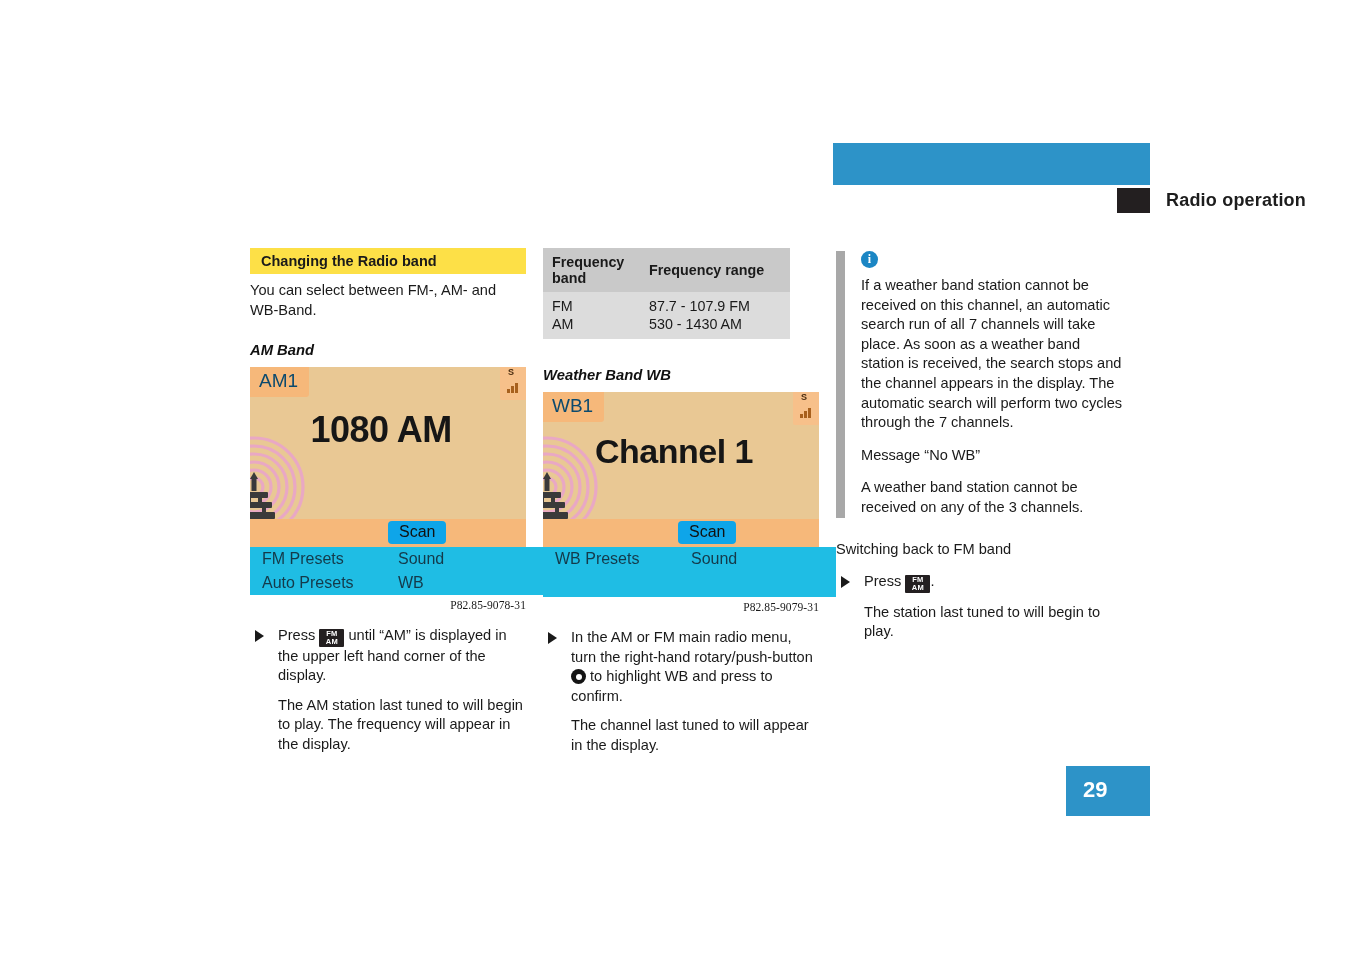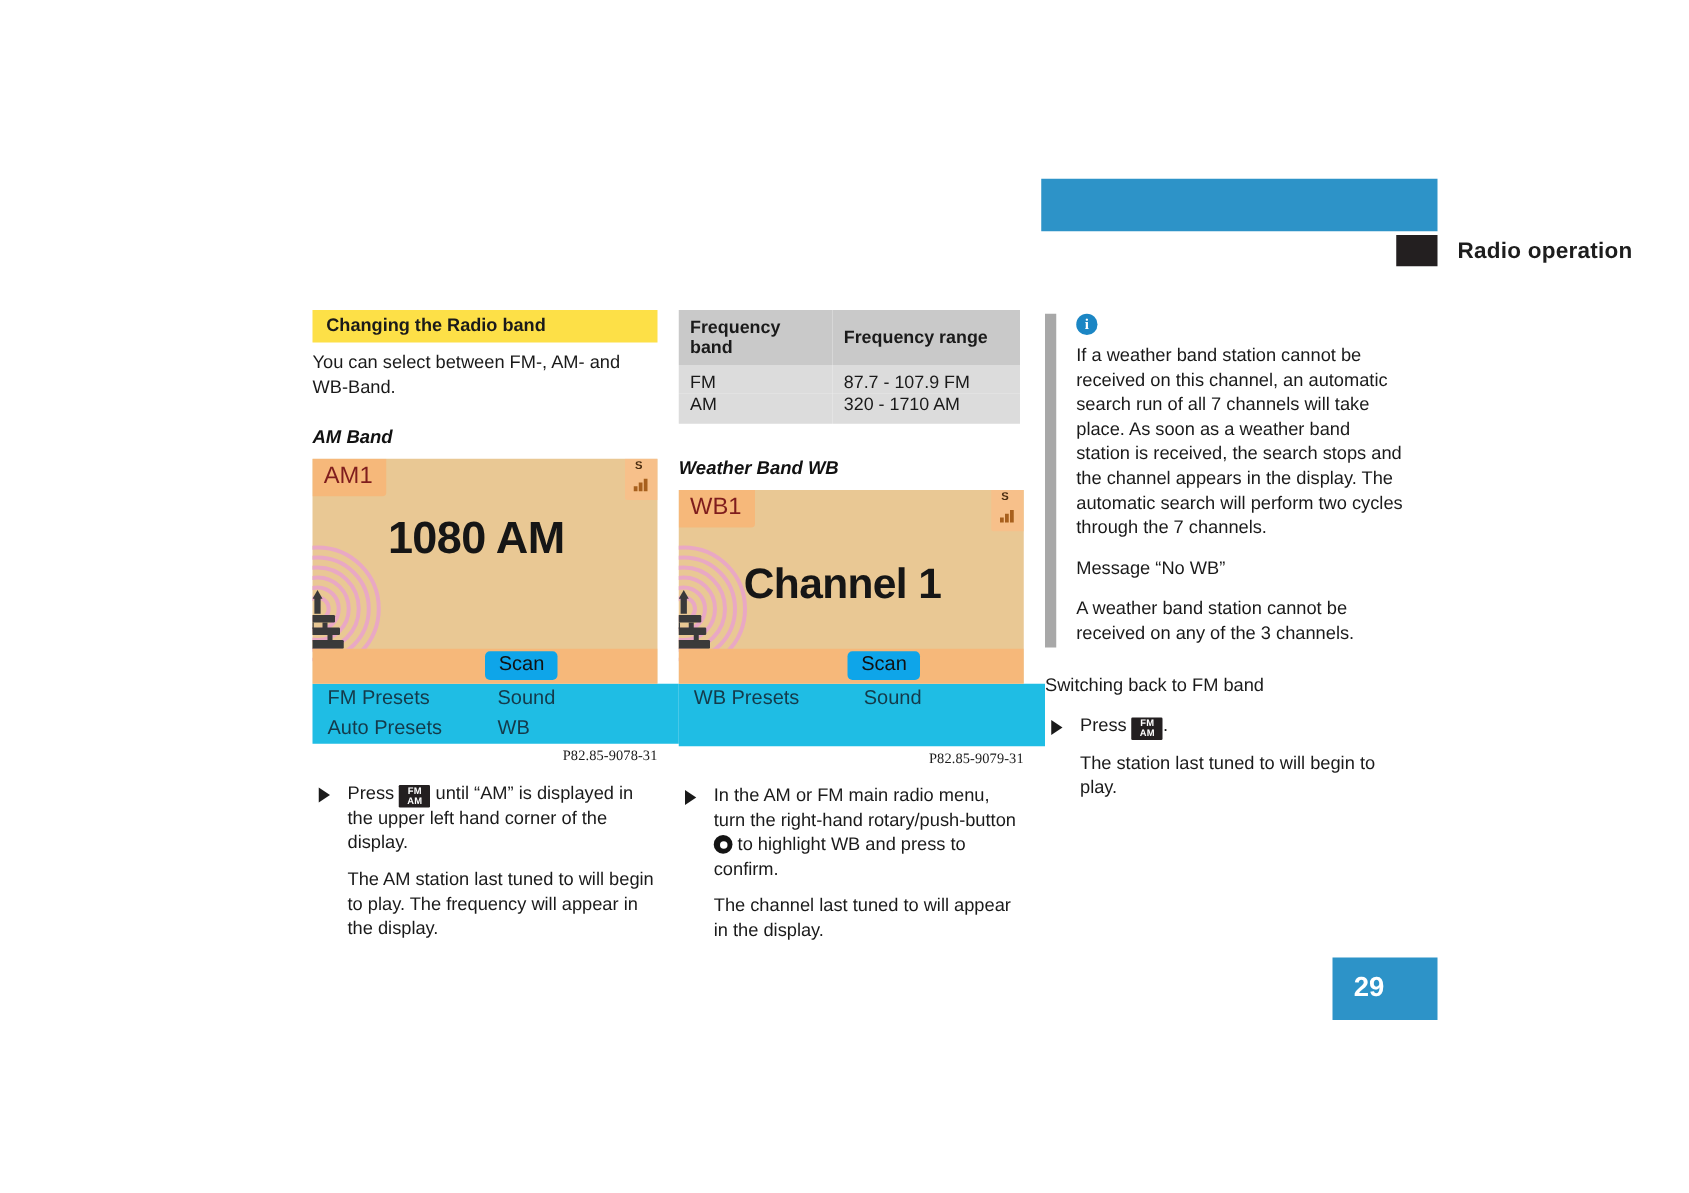--- a/index.html
+++ b/index.html
@@ -24,44 +24,44 @@
   .col-b{left:543px;width:276px;}
   .col-c{left:836px;width:288px;}
 
   .sec-head{background:#fde047;font-size:14.5px;font-weight:bold;color:#1a1a1a;
     padding:5px 0 5px 11px;margin:0 0 7px 0;}
   p{margin:0 0 13px 0;font-size:14.6px;line-height:19.6px;color:#1a1a1a;}
   p.tight{margin-bottom:0;}
   .ital{font-size:14.8px;font-weight:bold;font-style:italic;margin:22px 0 9px 0;color:#111;}
 
   
-  table{border-collapse:collapse;width:273px;margin:0 0 2px 0;}
+  table{border-collapse:collapse;width:247px;margin:0 0 2px 0;}
   th{background:#c9c9c9;font-size:14.3px;font-weight:bold;text-align:left;
     padding:6px 8px 6px 9px;color:#1a1a1a;}
   td{background:#dcdcdc;font-size:14.3px;text-align:left;padding:1px 8px 1px 9px;color:#1a1a1a;}
   tr.first td{padding-top:6px;}
   tr.last td{padding-bottom:7px;}
   th.c2,td.c2{width:133px;}
 
   
   .disp{position:relative;width:276px;background:#e9c894;overflow:hidden;}
   .disp-am{height:180px;}
   .disp-wb{height:155px;}
-  .tag{position:absolute;left:0;top:0;background:#f6b87a;color:#7f1d1d;
+  .tag{position:absolute;left:0;top:0;background:#f6b87a;color:#0c4a6e;
     font-size:19px;font-weight:normal;padding:3px 11px 5px 9px;border-bottom-right-radius:3px;}
   .sig{position:absolute;right:0;top:0;width:26px;height:33px;background:#f7c08a;
     border-bottom-left-radius:2px;}
   .sig .s{position:absolute;left:8px;top:1px;font-size:9px;font-weight:bold;color:#4a2c10;line-height:9px;}
   .sig i{position:absolute;bottom:7px;background:#a8601d;width:3px;display:block;}
   .sig i:nth-of-type(1){left:7px;height:4px;}
   .sig i:nth-of-type(2){left:11px;height:7px;}
   .sig i:nth-of-type(3){left:15px;height:10px;}
   .freq{position:absolute;left:0;right:14px;top:42px;text-align:center;
     font-size:36px;font-weight:bold;color:#161616;letter-spacing:-.5px;}
-  .freq.wb{font-size:34px;top:56px;}
+  .freq.wb{font-size:34px;top:40px;}
   .tower{position:absolute;left:-36px;bottom:18px;width:108px;height:104px;}
   .scanstrip{position:absolute;left:0;right:0;height:28px;background:#f6b87a;}
   .scanbtn{position:absolute;left:0;top:2px;background:#0ea5e9;color:#111;
     font-size:16px;padding:2px 11px 3px 11px;border-radius:4px;}
   .menubar{width:293px;background:#1fbde4;color:#143a4a;}
   .menubar .row{display:flex;font-size:16px;padding:3px 0 3px 12px;}
   .menubar .row span{display:block;}
   .menubar .row .m1{width:136px;}
   .cap{font-size:11.5px;color:#1a1a1a;text-align:right;width:276px;
     margin:4px 0 15px 0;letter-spacing:.1px;font-family:Liberation Serif, serif;}
@@ -176,21 +176,21 @@
           <tr>
         <th>Frequency band</th>
         <th class="c2">Frequency range</th>
       </tr>
       <tr class="first">
         <td>FM</td>
         <td class="c2">87.7 - 107.9 FM</td>
       </tr>
       <tr class="last">
         <td>AM</td>
-        <td class="c2">320 - 1710 AM</td>
+        <td class="c2">530 - 1430 AM</td>
       </tr>
     </tbody>
       </table>
 
     <div class="ital" style="margin-top:28px;">Weather Band WB</div>
 
     <div class="disp disp-wb">
       <div class="tag">WB1</div>
       <div class="sig">
         <div class="s">S</div>

